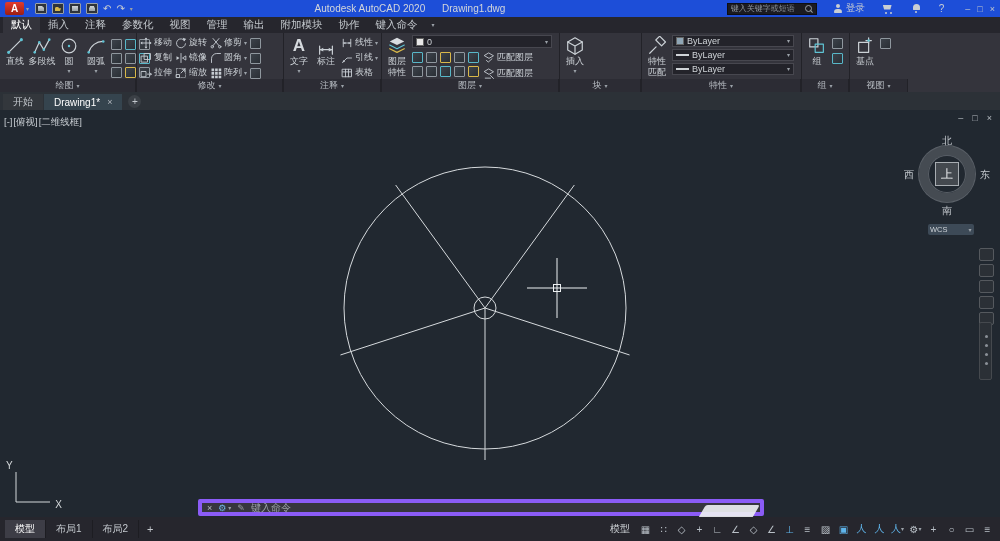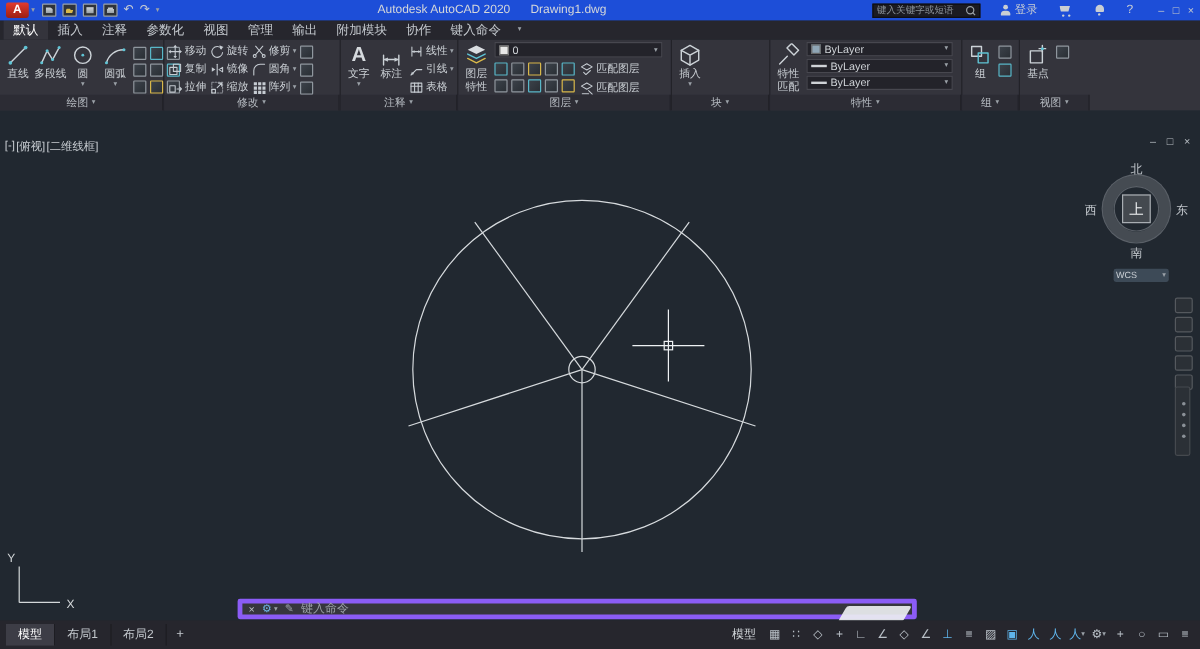--- a/index.html
+++ b/index.html
@@ -560,20 +560,30 @@
         <span class="ic"></span>
       </div>
       <div class="panel-label">
         <span>视图</span>
           <span class="caret"></span>
       </div>
     </div>
 
   </div>
 
+  <div class="filetabs">
+    <div class="ftab">
+      <span>开始</span>
+    </div>
+    <div class="ftab active">
+      <span>Drawing1*</span>
+      <span class="close"></span>
+    </div>
+    <span class="newtab"></span>
+  </div>
 
   <div class="canvas">
     <svg id="draw-svg" class="geo" width="1000" height="407">
         <circle cx="485" cy="198" r="141" class="gline"></circle>
         <circle cx="485" cy="198" r="11" class="gline"></circle>
         <line x1="485" y1="198" x2="574.3433583484559" y2="75.02941685500798" class="gline"></line>
         <line x1="485" y1="198" x2="395.6566416515441" y2="75.02941685500798" class="gline"></line>
         <line x1="485" y1="198" x2="340.43940952313665" y2="244.97058314499205" class="gline"></line>
         <line x1="485" y1="198" x2="485" y2="350" class="gline"></line>
         <line x1="485" y1="198" x2="629.5605904768634" y2="244.97058314499205" class="gline"></line>

